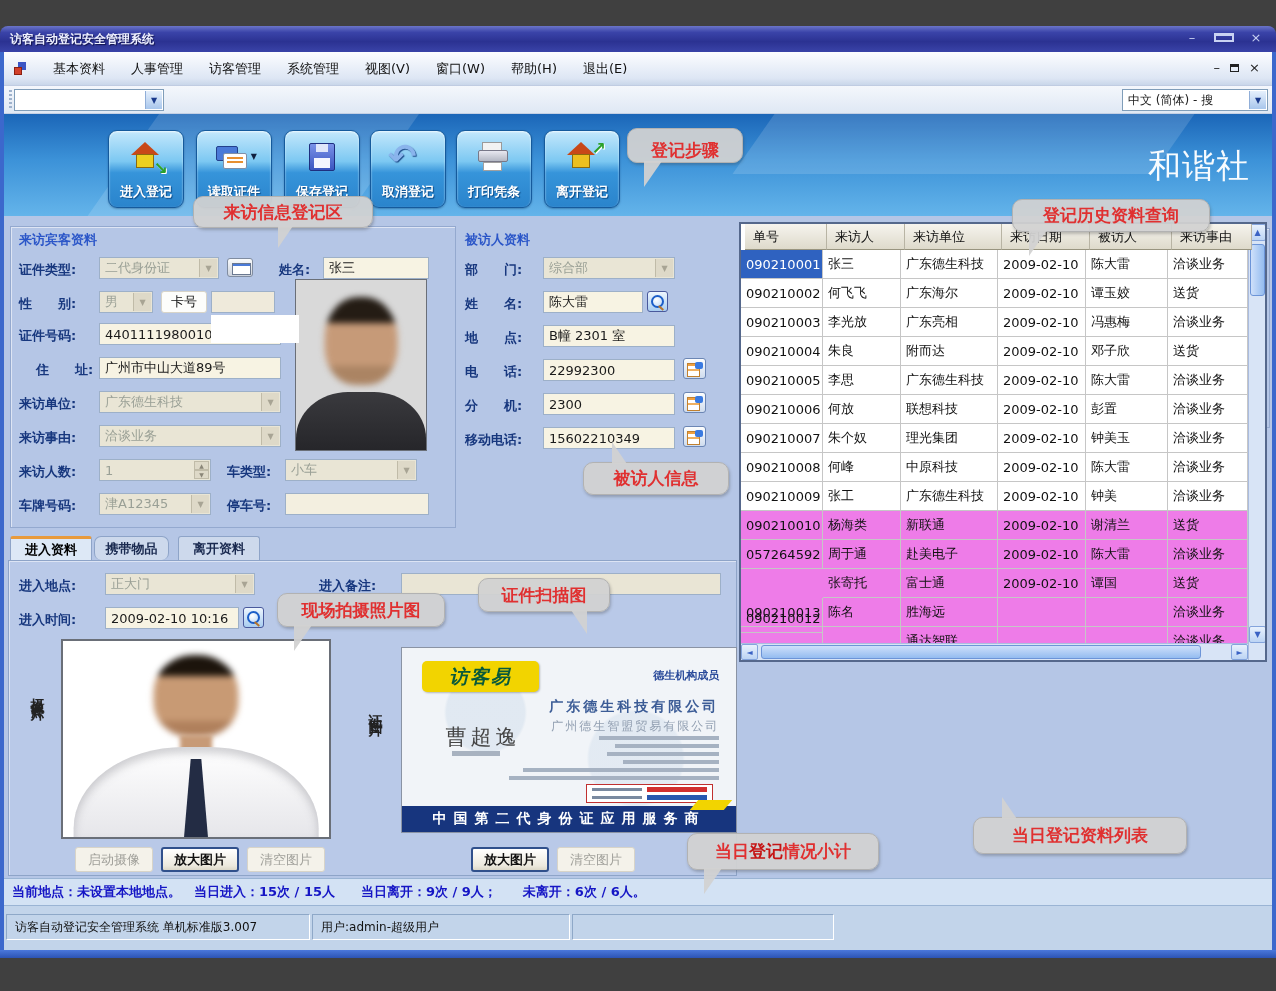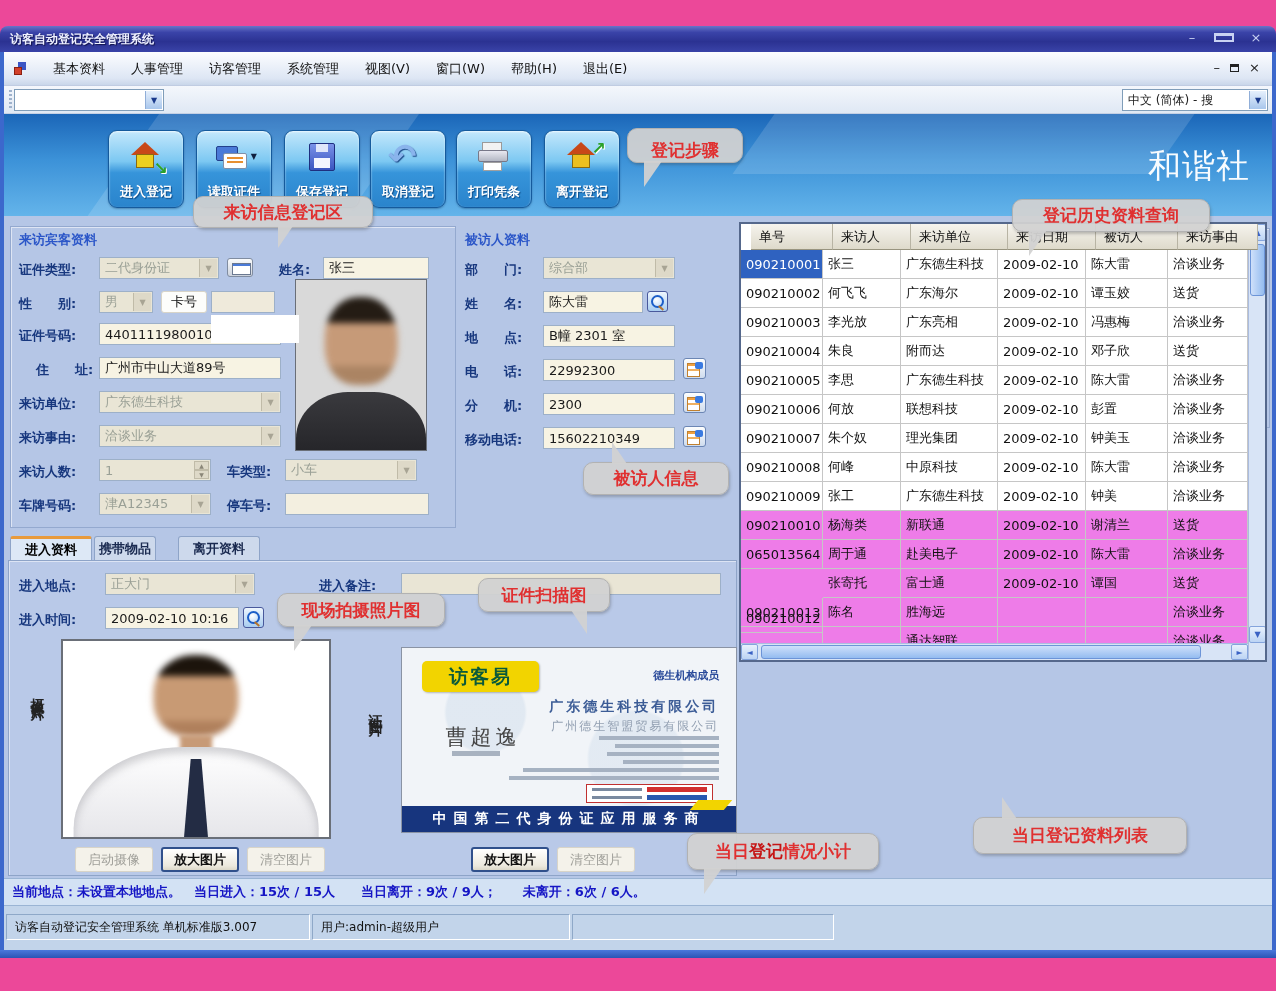--- a/index.html
+++ b/index.html
@@ -1,17 +1,17 @@
 <!DOCTYPE html>
 <html><head>
 <meta charset="utf-8">
 <style>
   html,body{margin:0;padding:0;background:#fff;}
   *{box-sizing:border-box;font-family:"DejaVu Sans","Liberation Sans",sans-serif;}
-  .screen{position:relative;width:1276px;height:991px;background:#ec4899;overflow:hidden;}
+  .screen{position:relative;width:1276px;height:991px;background:#404040;overflow:hidden;}
 
   
   .titlebar{position:absolute;left:0;top:26px;width:1276px;height:26px;
     background:linear-gradient(180deg,#6a74c8 0%,#3a43a8 25%,#2b3292 60%,#3a43a8 100%);
     border-radius:8px 8px 0 0;color:#eef0ff;font-size:12px;display:flex;align-items:center;}
   .titlebar .tt{padding-left:10px;font-weight:bold;text-shadow:1px 1px 1px #10124a;}
   .wctrls{position:absolute;right:10px;top:4px;display:flex;gap:12px;color:#c9d2f2;font-size:13px;}
   .wctrls span{width:20px;text-align:center;cursor:default;}
   .wbox{display:inline-block;width:10px;height:9px;border:2px solid #c9d2f2;border-top-width:3px;}
   .sideL,.sideR{position:absolute;top:52px;width:4px;height:898px;background:#3c68cc;}
@@ -107,21 +107,21 @@
 
   .xpbtn{position:absolute;background:linear-gradient(180deg,#ffffff,#ece9dd 80%,#dcd8c8);
     border:1px solid #7c8ca8;border-radius:3px;font-size:13px;color:#111;font-weight:bold;
     display:flex;align-items:center;justify-content:center;cursor:pointer;}
   .xpbtn.primary{border:2px solid #30508c;box-shadow:0 1px 2px rgba(20,40,80,.3);}
   .xpbtn.flat{background:#fdfdfb;border:1px solid #d8d4c8;box-shadow:none;font-weight:normal;}
   .xpbtn.ghost{background:#f4f2ea;border:1px solid #d8d4c8;color:#a0a09a;font-weight:normal;}
 
   
   .tablewrap{position:absolute;left:739px;top:222px;width:528px;height:440px;border:2px solid #55688c;background:#fff;overflow:hidden;}
-  .thead{position:absolute;left:10px;top:0;height:15px;display:flex;z-index:2;}
+  .thead{position:absolute;left:4px;top:0;height:15px;display:flex;z-index:2;}
   .thcell{height:26px;background:linear-gradient(180deg,#f6f4ee,#dedacb);border-right:1px solid #b8b4a4;
     border-bottom:1px solid #98947f;font-size:13px;color:#111;display:flex;align-items:center;padding-left:8px;}
   .tbody{position:absolute;left:0;top:26px;width:507px;}
   .trow{display:flex;height:29px;background:#fff;}
   .trow.pink{background:#ee7ce8;}
   .tcell{height:29px;border-right:1px solid #c6c6c6;border-bottom:1px solid #c6c6c6;font-size:13px;color:#111;
     display:flex;align-items:center;padding-left:5px;white-space:nowrap;overflow:hidden;}
   .tcell.sel{background:#2f62c0;color:#fff;}
   .vscroll{position:absolute;right:0;top:0;width:17px;height:100%;background:#d8e4f6;border-left:1px solid #aabce0;}
   .sbtn{position:absolute;left:0;width:17px;height:17px;background:linear-gradient(180deg,#e8f1fd,#bcd4f4);
@@ -147,21 +147,21 @@
     clip-path:polygon(28% 0,72% 0,100% 100%,0 100%);}
   .p-neck{position:absolute;left:50%;transform:translateX(-50%);background:#c79a76;filter:blur(2px);}
 
   
   .idcard{position:absolute;border:1px solid #8a93a4;overflow:hidden;
     background:
       radial-gradient(circle at 25% 35%,rgba(140,175,210,.16) 0 14%,transparent 15%),
       radial-gradient(circle at 70% 60%,rgba(140,175,210,.14) 0 18%,transparent 19%),
       #f1f4f8;}
   .idlogo{position:absolute;left:6%;top:7%;width:35%;height:17%;background:#f2d400;border-radius:5px;
-    display:flex;align-items:center;justify-content:center;font-weight:bold;
+    display:flex;align-items:center;justify-content:center;font-weight:bold;font-style:italic;
     font-size:19px;color:#0a5a3a;letter-spacing:2px;box-shadow:1px 1px 2px rgba(0,0,0,.25);}
   .idmember{position:absolute;right:5%;top:11%;font-size:11px;font-weight:bold;color:#2a4a9a;}
   .idco1{position:absolute;right:5%;top:27%;font-size:14px;font-weight:bold;color:#3c5c96;letter-spacing:3px;text-align:right;}
   .idco2{position:absolute;right:5%;top:38%;font-size:12px;color:#93a0b2;letter-spacing:2px;}
   .idname{position:absolute;left:13%;top:41%;font-size:21px;color:#454545;letter-spacing:4px;font-family:"DejaVu Serif","Liberation Serif",serif;}
   .idtitle{position:absolute;left:15%;top:56%;width:48px;height:5px;background:#a8b2c0;}
   .idlines{position:absolute;right:5%;top:48%;display:flex;flex-direction:column;align-items:flex-end;gap:4px;}
   .idlines i{display:block;height:4px;background:#a6b2c2;}
   .idhot{position:absolute;right:7%;bottom:16%;width:38%;height:10%;background:#fff;border:1px solid #c03030;}
   .idhot i{position:absolute;display:block;}
@@ -544,21 +544,21 @@
         </div>
         <div class="trow pink">
           <div class="tcell" style="width: 82px;">090210010</div>
           <div class="tcell" style="width: 78px;">杨海类</div>
           <div class="tcell" style="width: 97px;">新联通</div>
           <div class="tcell" style="width: 88px;">2009-02-10</div>
           <div class="tcell" style="width: 82px;">谢清兰</div>
           <div class="tcell" style="width: 80px;">送货</div>
         </div>
         <div class="trow pink">
-          <div class="tcell" style="width: 82px;">065013564</div>
+          <div class="tcell" style="width: 82px;">057264592</div>
           <div class="tcell" style="width: 78px;">周于通</div>
           <div class="tcell" style="width: 97px;">赴美电子</div>
           <div class="tcell" style="width: 88px;">2009-02-10</div>
           <div class="tcell" style="width: 82px;">陈大雷</div>
           <div class="tcell" style="width: 80px;">洽谈业务</div>
         </div>
         <div class="trow pink">
           <div class="tcell" style="width: 82px; margin-top: 35px;">090210012</div>
           <div class="tcell" style="width: 78px;">张寄托</div>
           <div class="tcell" style="width: 97px;">富士通</div>
@@ -591,21 +591,21 @@
     <div class="hscroll">
       <span class="sbtn" style="left:0;top:0;height:16px;">◄</span>
       <span class="hthumb"></span>
       <span class="sbtn" style="left:490px;top:0;height:16px;">►</span>
     </div>
   </div>
 
   <div class="tab active" style="left:10px;top:536px;width:82px;">
     <span>进入资料</span>
   </div>
-  <div class="tab" style="left:94px;top:536px;width:62px;">
+  <div class="tab" style="left:94px;top:536px;width:75px;border-radius:7px;">
     <span>携带物品</span>
   </div>
   <div class="tab" style="left:178px;top:536px;width:82px;">
     <span>离开资料</span>
   </div>
 
   <div class="panel" style="left:8px;top:560px;width:729px;height:316px;">
     <span class="flabel" style="left:10px;top:16px;">进入地点:</span>
     <div class="tbox dis combo" style="left:96px;top:12px;width:150px;">
       <span>正大门</span>

